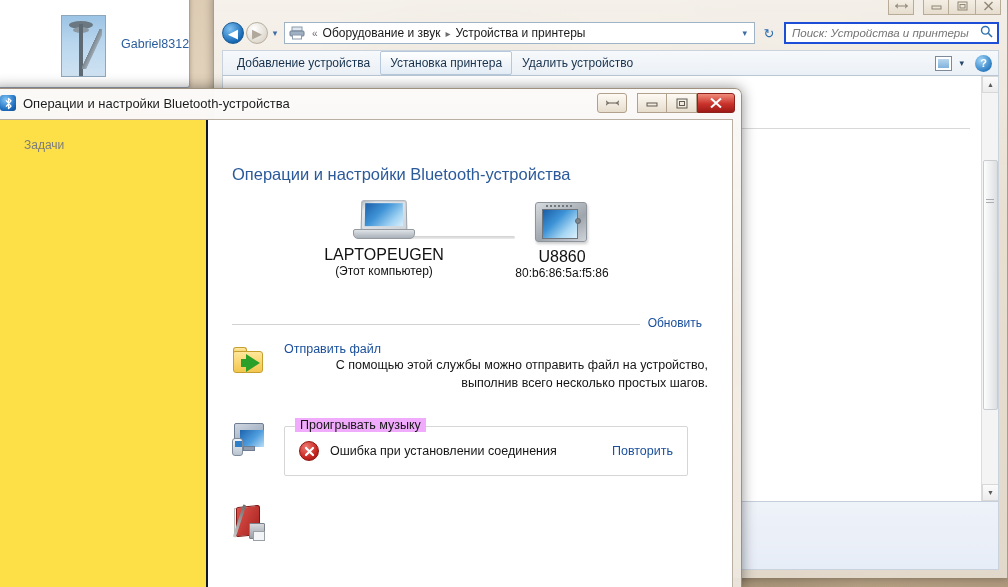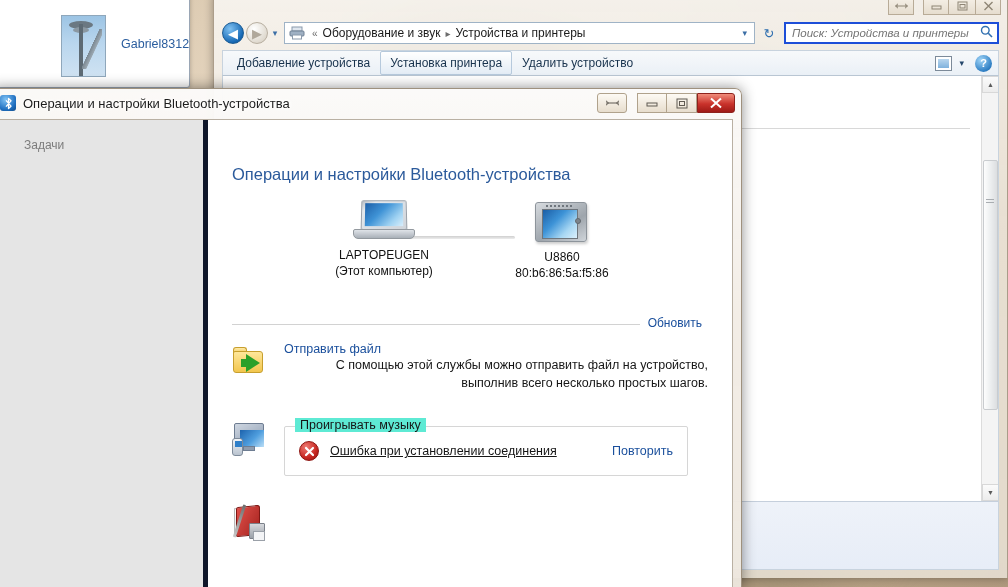--- a/index.html
+++ b/index.html
@@ -319,21 +319,21 @@
     border-radius:0 3px 3px 0;
   }
   .btbody{
     position:absolute; left:8px; top:30px; right:8px; bottom:0;
     background:#fff;
     border:1px solid #b9b0a3; border-bottom:none;
     display:flex;
     overflow:hidden;
   }
   .btside{
-    width:208px; background:#e5e5e5; border-right:5px solid #0f172a;
+    width:208px; background:#fde047; border-right:2px solid #0f172a;
     position:relative; flex:none;
   }
   .sidehead{
     position:absolute; left:24px; top:18px; font-size:12px; color:#7c7c7c;
   }
   .sidelinks{ position:absolute; left:24px; top:38px; right:10px; }
   .sidelink{
     display:block; color:#1a4f9c; font-size:12.5px;
     padding:6px 0 7px; text-decoration:none; cursor:pointer;
   }
@@ -350,21 +350,21 @@
     position:absolute; left:24px; top:80px; right:30px; height:95px;
   }
   .pairdev{ position:absolute; text-align:center; width:160px; }
   .pairdev.left{ left:72px; }
   .pairdev.right{ left:250px; }
   .pairline{
     position:absolute; left:165px; top:36px; width:118px; height:3px;
     background:linear-gradient(#cfcfcf,#ededed);
     border-radius:2px;
   }
-  .devname{ font-size:12px; color:#111; margin-top:5px; line-height:16px; }
+  .devname{ font-size:16px; color:#111; margin-top:5px; line-height:16px; }
   .devsub{ font-size:12px; color:#111; line-height:16px; }
 
   
   .laptop{ width:62px; height:42px; position:relative; margin:0 auto; }
   .laptop .lid{
     position:absolute; left:8px; top:0; width:46px; height:30px;
     background:linear-gradient(145deg,#b9c0c8 0%,#e4e8ec 18%,#cfd4da 100%);
     border:1px solid #9aa1a9; border-radius:2px;
     transform:perspective(60px) rotateX(4deg);
   }
@@ -488,33 +488,33 @@
   }
 
   
   .groupbox{
     position:absolute; left:0; right:20px; top:6px;
     border:1px solid #d6d6d6; border-radius:2px;
     padding:14px 14px 14px 14px;
     background:#fff;
   }
   .grouplabel{
-    position:absolute; left:10px; top:-9px; background:#5eead4;
+    position:absolute; left:10px; top:-9px; background:#f0abfc;
     padding:0 5px; font-size:12.5px; color:#161616;
   }
   .grouprow{ display:flex; align-items:center; }
   .errico{
     width:20px; height:20px; border-radius:50%;
     background:radial-gradient(circle at 35% 28%, #ef7a72, #c5251f 62%, #8f1511);
     border:1px solid #8f1511;
     color:#fff; font-size:13px; font-weight:bold;
     display:flex; align-items:center; justify-content:center;
     flex:none; line-height:1;
   }
-  .errtext{ margin-left:11px; font-size:12.5px; color:#161616;text-decoration:underline; }
+  .errtext{ margin-left:11px; font-size:12.5px; color:#161616; }
   .retrylink{ margin-left:auto; color:#1a4f9c; font-size:12.5px; text-decoration:none; cursor:pointer; }
 </style>
 </head>
 <body>
 
 <div id="desktop">
   <div class="blurblob bb1"></div>
   <div class="blurblob bb2"></div>
   <div class="blurblob bb3"></div>
   <div class="blurblob bb4"></div>

